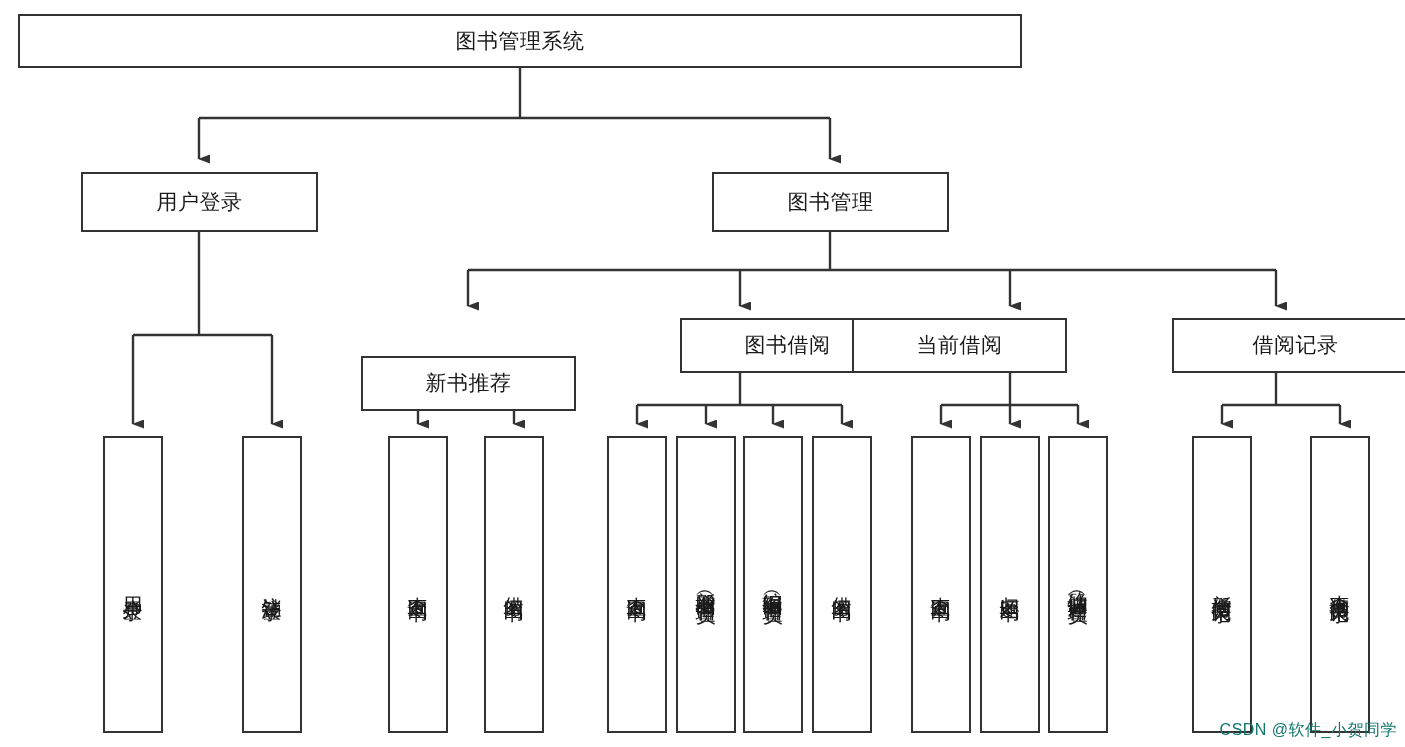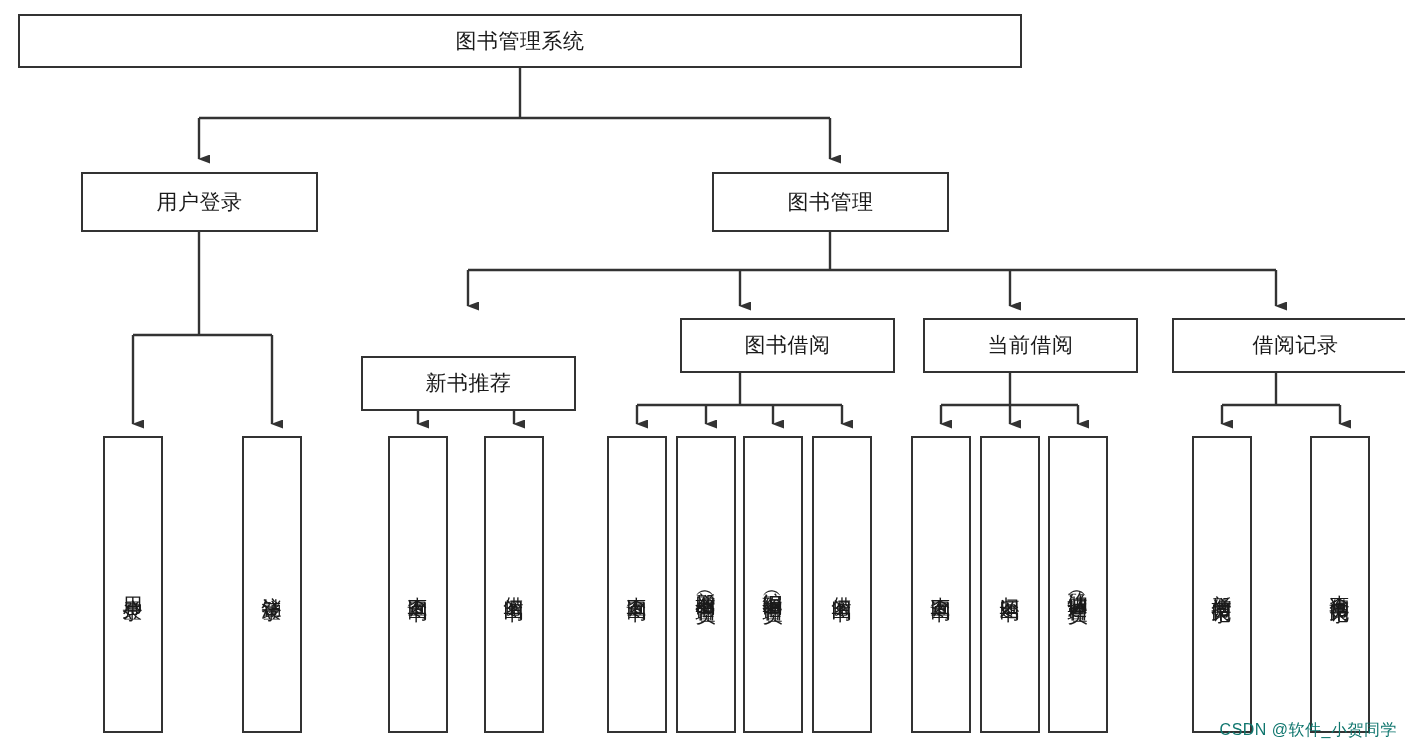--- a/index.html
+++ b/index.html
@@ -134,21 +134,21 @@
   <div class="node horizontal" style="left:712px; top:172px; width:237px; height:60px;">
     <span class="node-label">图书管理</span>
   </div>
 
   <div class="node horizontal" style="left:361px; top:318px; width:215px; height:55px;margin-top:38px;">
     <span class="node-label">新书推荐</span>
   </div>
   <div class="node horizontal" style="left:633px; top:318px; width:215px; height:55px;margin-left:47px;">
     <span class="node-label">图书借阅</span>
   </div>
-  <div class="node horizontal" style="left:923px; top:318px; width:215px; height:55px;">
+  <div class="node horizontal" style="left:852px; top:318px; width:215px; height:55px;">
     <span class="node-label">当前借阅</span>
   </div>
   <div class="node horizontal" style="left:1172px; top:318px; width:247px; height:55px;">
     <span class="node-label">借阅记录</span>
   </div>
 
   <div class="node vertical" style="left:103px; top:436px; width:60px; height:297px;">
     <span class="node-label">用户登录</span>
   </div>
   <div class="node vertical" style="left:242px; top:436px; width:60px; height:297px;">

